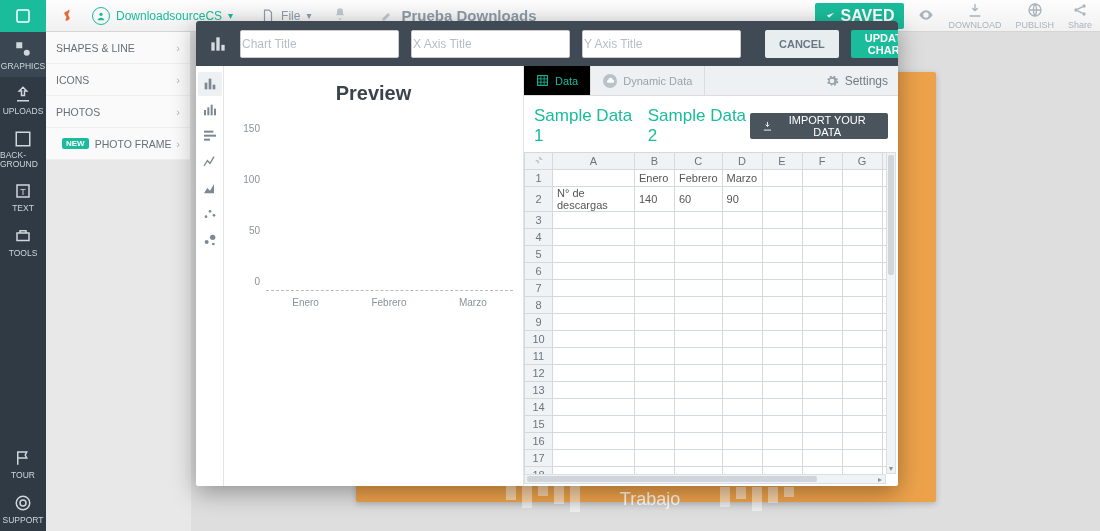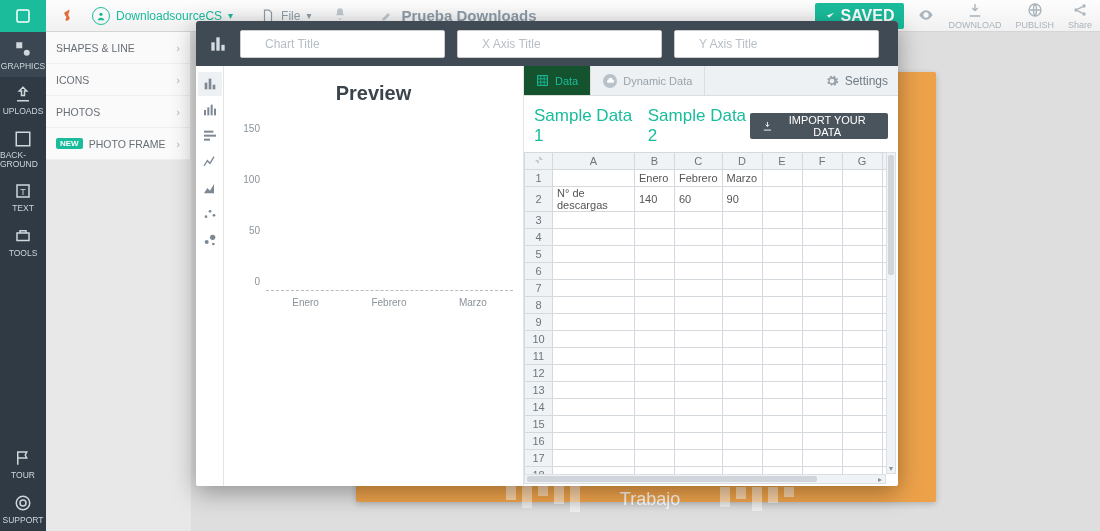--- a/index.html
+++ b/index.html
@@ -39,31 +39,31 @@
   
   .rail{position:absolute;left:0;top:32px;bottom:0;width:46px;background:var(--dark);display:flex;flex-direction:column;align-items:center;}
   .rail .ritem2{width:46px;padding:8px 0 6px;display:flex;flex-direction:column;align-items:center;gap:3px;color:#cfd7dc;font-size:8.5px;text-transform:uppercase;cursor:pointer;}
   .rail .ritem2.active{background:var(--dark2);}
   .rail .ritem2 svg{width:18px;height:18px;fill:#cfd7dc;}
   .rail .spacer{flex:1;}
   
   .sidepanel{position:absolute;left:46px;top:32px;width:145px;background:#fafafa;border-right:1px solid #e2e2e2;}
   .sidepanel .row{height:32px;display:flex;align-items:center;justify-content:space-between;padding:0 10px;font-size:10.5px;color:#696f76;border-bottom:1px solid #efefef;cursor:pointer;}
   .sidepanel .row .chev{font-size:11px;color:#aeb5bb;}
-  .sidepanel .row .tag{background:var(--teal);color:#fff;font-size:8px;font-weight:700;padding:1px 4px;border-radius:2px;margin-right:6px;}
+  .sidepanel .row .tag{background:var(--teal);color:#fff;font-size:8px;font-weight:700;padding:1px 4px;border-radius:2px;margin-right:6px;margin-left:6px;}
   
   .canvas-bg{position:absolute;left:191px;top:32px;right:0;bottom:0;background:#dedede;display:flex;align-items:flex-start;justify-content:center;padding-top:40px;}
   .canvas-card{width:580px;height:430px;background:#eda24a;border-radius:2px;box-shadow:0 2px 6px rgba(0,0,0,.2);}
   
   .overlay{position:absolute;inset:0;background:rgba(0,0,0,0);} 
   .dialog{position:absolute;left:196px;top:21px;width:702px;background:#fff;border-radius:3px;box-shadow:0 6px 24px rgba(0,0,0,.35);overflow:hidden;}
   .dlg-head{height:45px;background:#404a54;display:flex;align-items:center;gap:12px;padding:0 12px;}
   .dlg-head .icon{width:24px;display:flex;align-items:center;justify-content:center;}
   .dlg-head .icon svg{width:20px;height:20px;fill:#d6dde2;}
-  .dlg-head .tinput{flex:0 0 136px;height:28px;background:#fff;border:1px solid #ccc;border-radius:2px;font-size:12px;padding:0 24px;color:#0f766e;}
+  .dlg-head .tinput{flex:0 0 136px;height:28px;background:#fff;border:1px solid #ccc;border-radius:2px;font-size:12px;padding:0 1px;color:#0f766e;}
   .dlg-head .tinput::placeholder{color:#b6bec5;}
   .dlg-head .gap{flex:1;}
   .dlg-head .btn{height:28px;padding:0 14px;border:none;border-radius:2px;font-size:11px;font-weight:700;cursor:pointer;}
   .dlg-head .btn.cancel{background:#e8edf0;color:#6a7680;}
   .dlg-head .btn.primary{background:var(--teal);color:#fff;}
   .dlg-body{display:flex;height:420px;}
   
   .typerail{width:28px;border-right:1px solid #e4e4e4;background:#fff;display:flex;flex-direction:column;align-items:center;padding-top:6px;gap:2px;}
   .typerail .t{width:24px;height:24px;display:flex;align-items:center;justify-content:center;cursor:pointer;border-radius:2px;}
   .typerail .t.active{background:#eef1f3;}
@@ -72,21 +72,21 @@
   .preview{width:300px;padding:8px 10px 0 10px;border-right:1px solid #e4e4e4;display:flex;flex-direction:column;}
   .preview h3{text-align:center;font-size:20px;font-weight:700;color:#3b444c;margin:8px 0 14px;}
   .chartwrap{flex:1;position:relative;padding:0 0 0 20px;}
   .yaxis{position:absolute;left:0;top:4px;display:flex;flex-direction:column;gap:40px;font-size:10px;color:#8a939b;align-items:flex-end;width:26px;}
   .plot{margin-left:12px;height:172px;border-bottom:1px dashed #bbb;position:relative;}
   .xaxis{display:flex;justify-content:space-around;margin-left:12px;margin-top:6px;font-size:10px;color:#8a939b;}
   
   .datapanel{flex:1;display:flex;flex-direction:column;background:#fafafa;}
   .tabs{height:30px;display:flex;align-items:stretch;background:#eef1f3;border-bottom:1px solid #ddd;}
   .tabs .tab{display:flex;align-items:center;gap:6px;padding:0 12px;font-size:11px;color:#6f7a84;cursor:pointer;border-right:1px solid #ddd;}
-  .tabs .tab.active{background:#14532d;color:var(--teal);justify-content:center;}
+  .tabs .tab.active{background:#000000;color:var(--teal);justify-content:center;}
   .tabs .tab svg{width:13px;height:13px;fill:currentColor;}
   .tabs .tab.dyn{color:#98a3ac;}
   .tabs .tab.dyn .circ{width:14px;height:14px;border-radius:50%;background:#b9c2c9;display:flex;align-items:center;justify-content:center;}
   .tabs .tab.dyn .circ svg{width:9px;height:9px;fill:#fff;}
   .tabs .settings{margin-left:auto;display:flex;align-items:center;gap:6px;padding:0 10px;font-size:12px;color:#6f7a84;cursor:pointer;}
   .tabs .settings svg{width:14px;height:14px;fill:#98a3ac;}
   .datatop{display:flex;align-items:center;justify-content:space-between;padding:10px 10px 6px;background:#fff;}
   .datatop .links{display:flex;gap:12px;font-size:17px;}
   .datatop .links a{color:var(--link);text-decoration:none;cursor:pointer;}
   .datatop .import{background:#4a545d;color:#fff;border:none;height:26px;padding:0 12px;font-size:11px;border-radius:2px;display:flex;align-items:center;gap:6px;cursor:pointer;}

